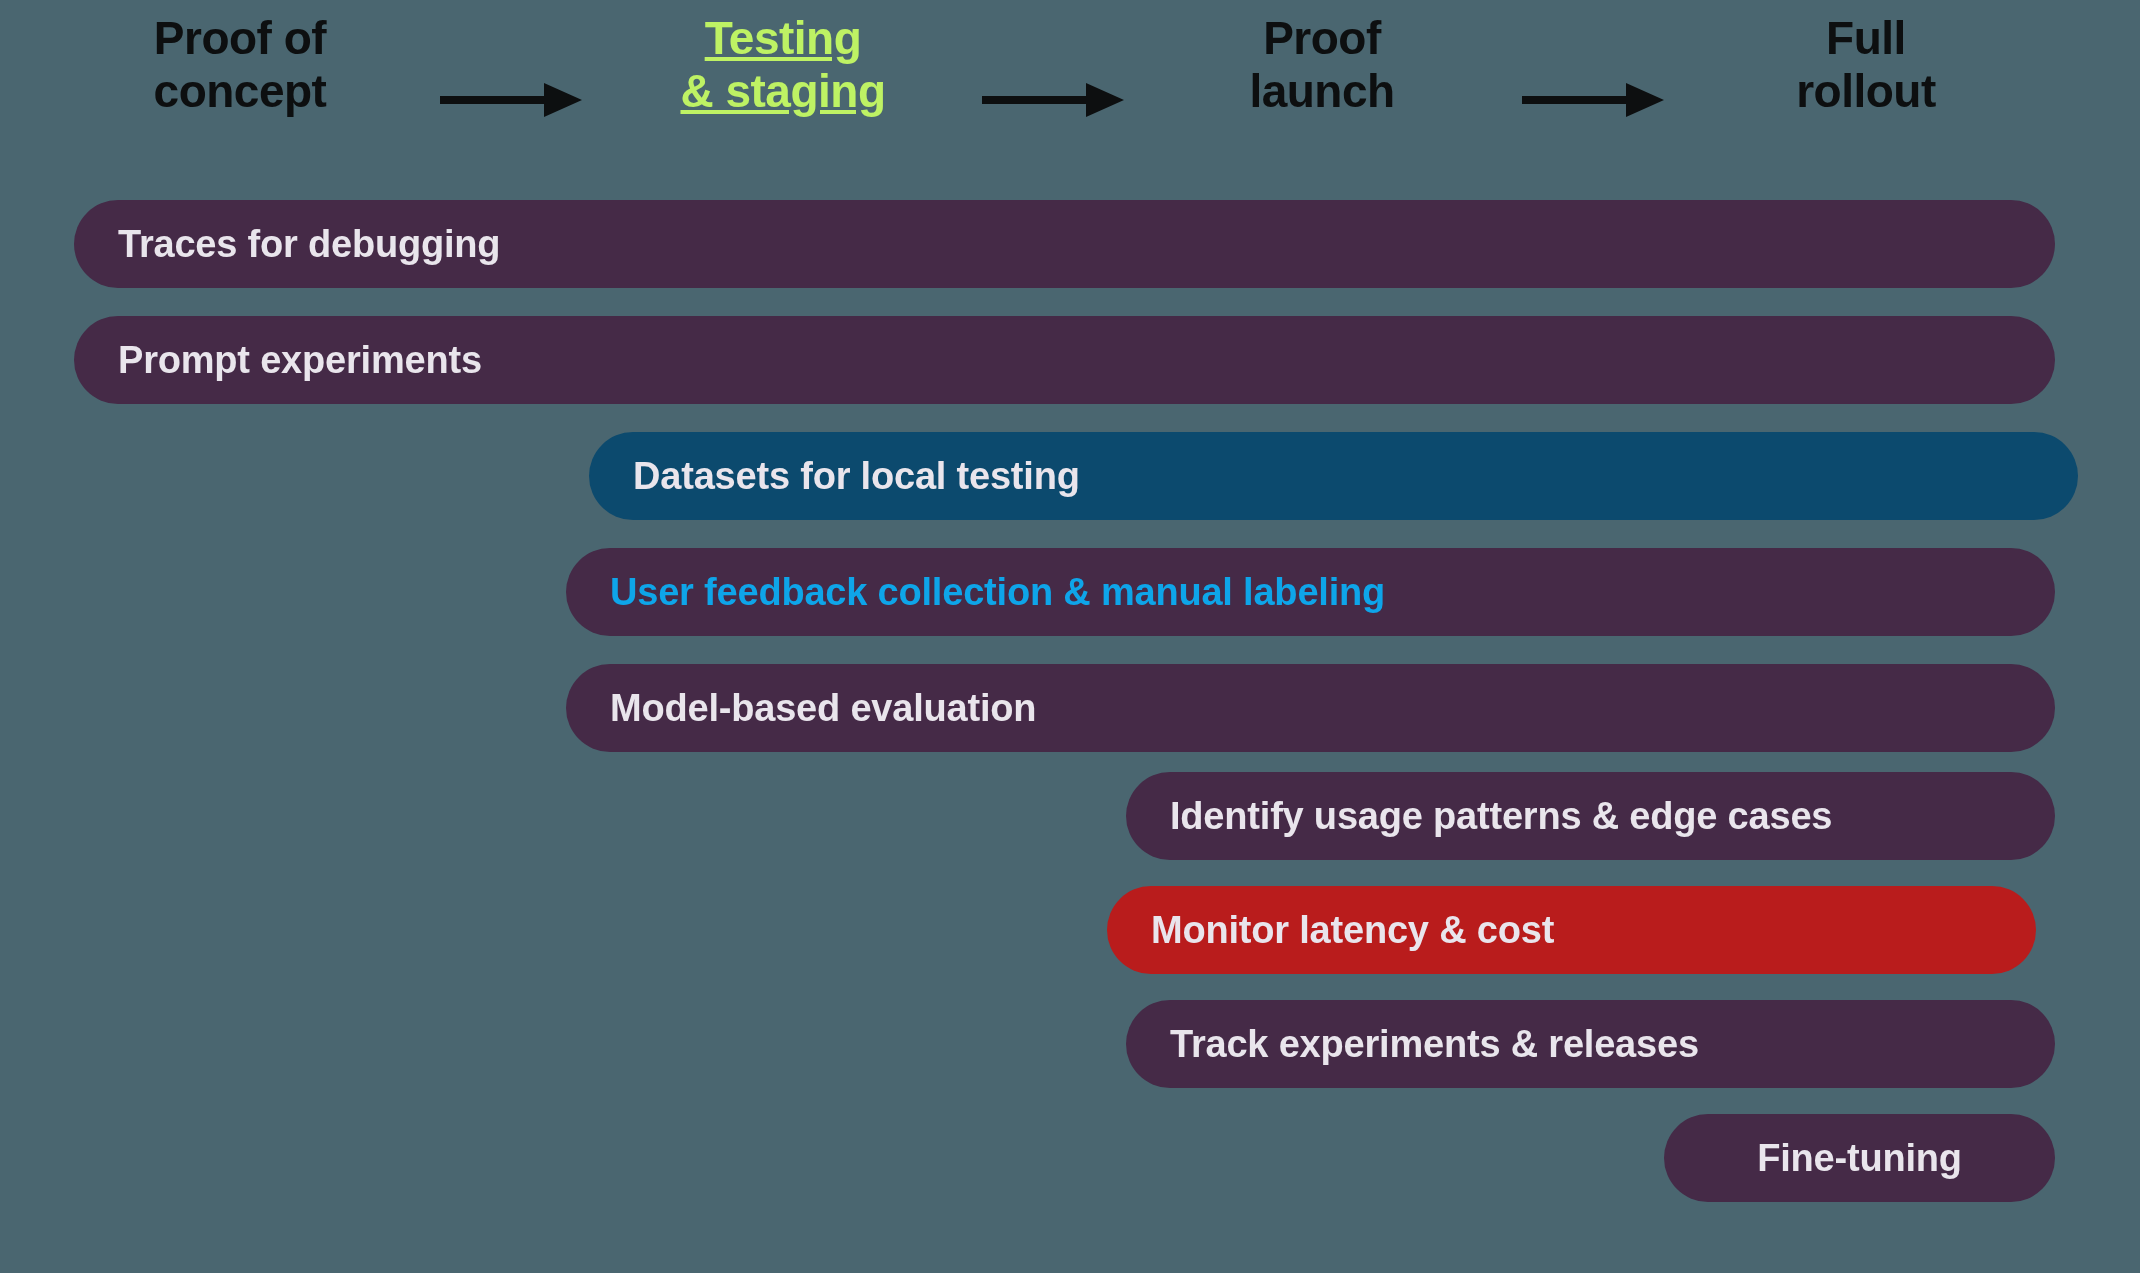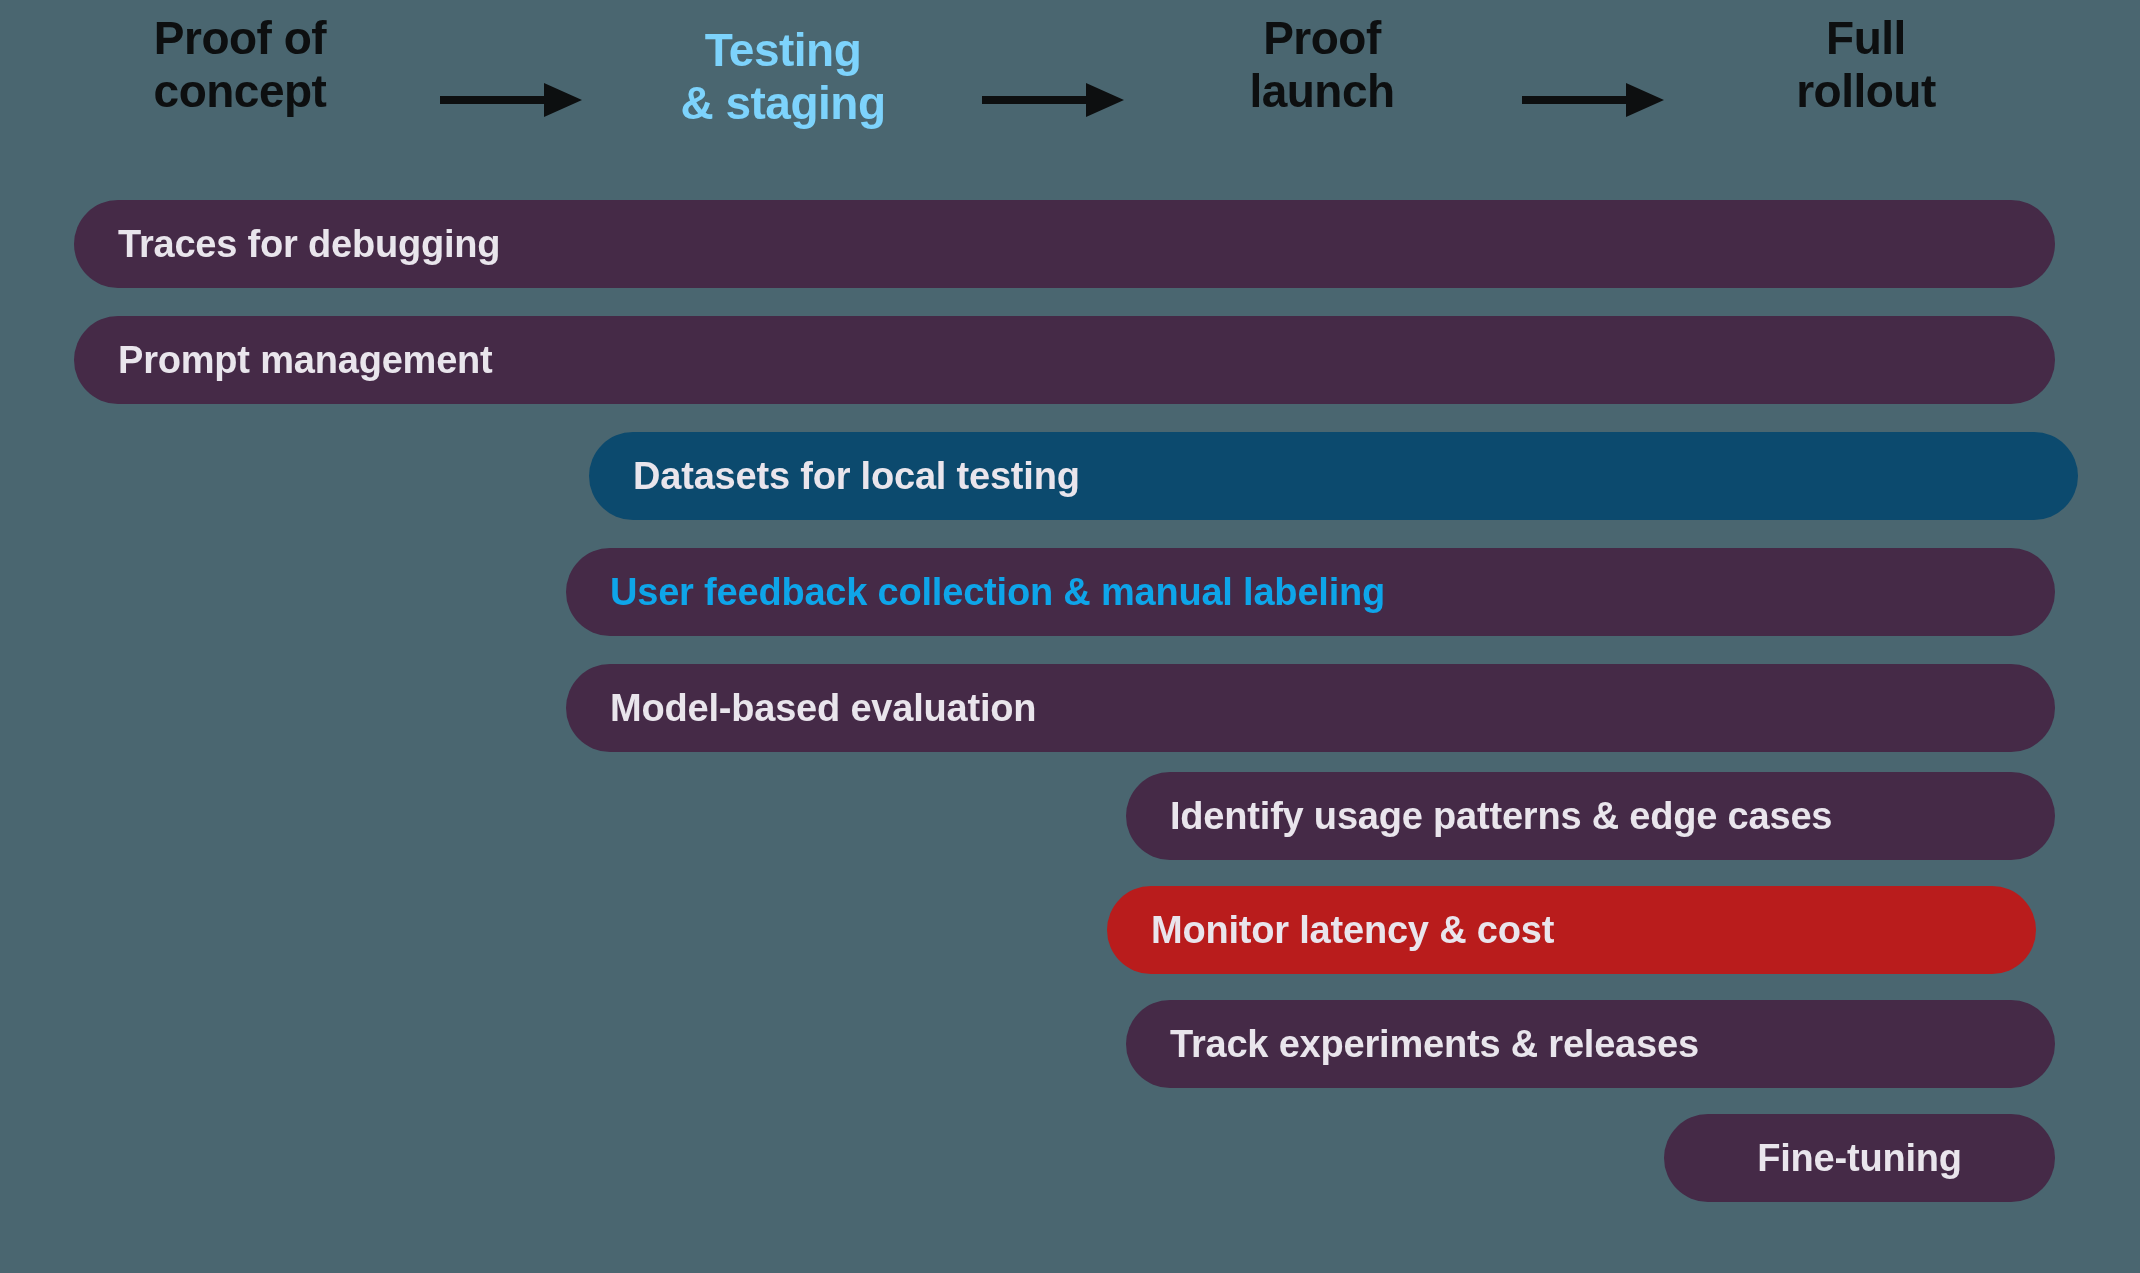--- a/index.html
+++ b/index.html
@@ -88,21 +88,21 @@
   }
 </style>
 </head>
 <body>
 
 <div id="canvas">
 
   <div class="stage-header" id="stage-header">
       <div class="stage-label" style="left: -60px; width: 600px; top: 0px; color: rgb(13, 15, 16);">Proof of
 concept</div>
-      <div class="stage-label" style="left: 483px; width: 600px; top: 12px; color: #7dd3fc;">Testing
+      <div class="stage-label" style="left: 483px; width: 600px; top: 0px; color: #bef264; text-decoration: underline;">Testing
 &amp; staging</div>
       <div class="stage-label" style="left: 1022px; width: 600px; top: 0px; color: rgb(13, 15, 16);">Proof
 launch</div>
       <div class="stage-label" style="left: 1566px; width: 600px; top: 0px; color: rgb(13, 15, 16);">Full
 rollout</div>
       <div class="stage-arrow" style="left: 440px; top: 68px; width: 142px;">
         <svg width="142" height="40" viewBox="0 0 142 40">
           <path d="M0 16 H104 V3 L142 20 L104 37 V24 H0 Z" fill="#0d0f10"></path>
         </svg>
       </div>
@@ -116,21 +116,21 @@
           <path d="M0 16 H104 V3 L142 20 L104 37 V24 H0 Z" fill="#0d0f10"></path>
         </svg>
       </div>
     </div>
 
   <div class="bars-layer" id="bars-layer">
       <div class="bar align-left" style="left: 74px; top: 200px; width: 1981px; background: rgb(69, 42, 71);">
         <span class="bar-label" style="color: rgb(233, 229, 236);">Traces for debugging</span>
       </div>
       <div class="bar align-left" style="left: 74px; top: 316px; width: 1981px; background: rgb(69, 42, 71);">
-        <span class="bar-label" style="color: rgb(233, 229, 236);">Prompt management</span>
+        <span class="bar-label" style="color: rgb(233, 229, 236);">Prompt experiments</span>
       </div>
       <div class="bar align-left" style="left: 589px; top: 432px; width: 1489px; background: #0c4a6e;">
         <span class="bar-label" style="color: rgb(233, 229, 236);">Datasets for local testing</span>
       </div>
       <div class="bar align-left" style="left: 566px; top: 548px; width: 1489px; background: rgb(69, 42, 71);">
         <span class="bar-label" style="color: #0ea5e9;">User feedback collection &amp; manual labeling</span>
       </div>
       <div class="bar align-left" style="left: 566px; top: 664px; width: 1489px; background: rgb(69, 42, 71);">
         <span class="bar-label" style="color: rgb(233, 229, 236);">Model-based evaluation</span>
       </div>

